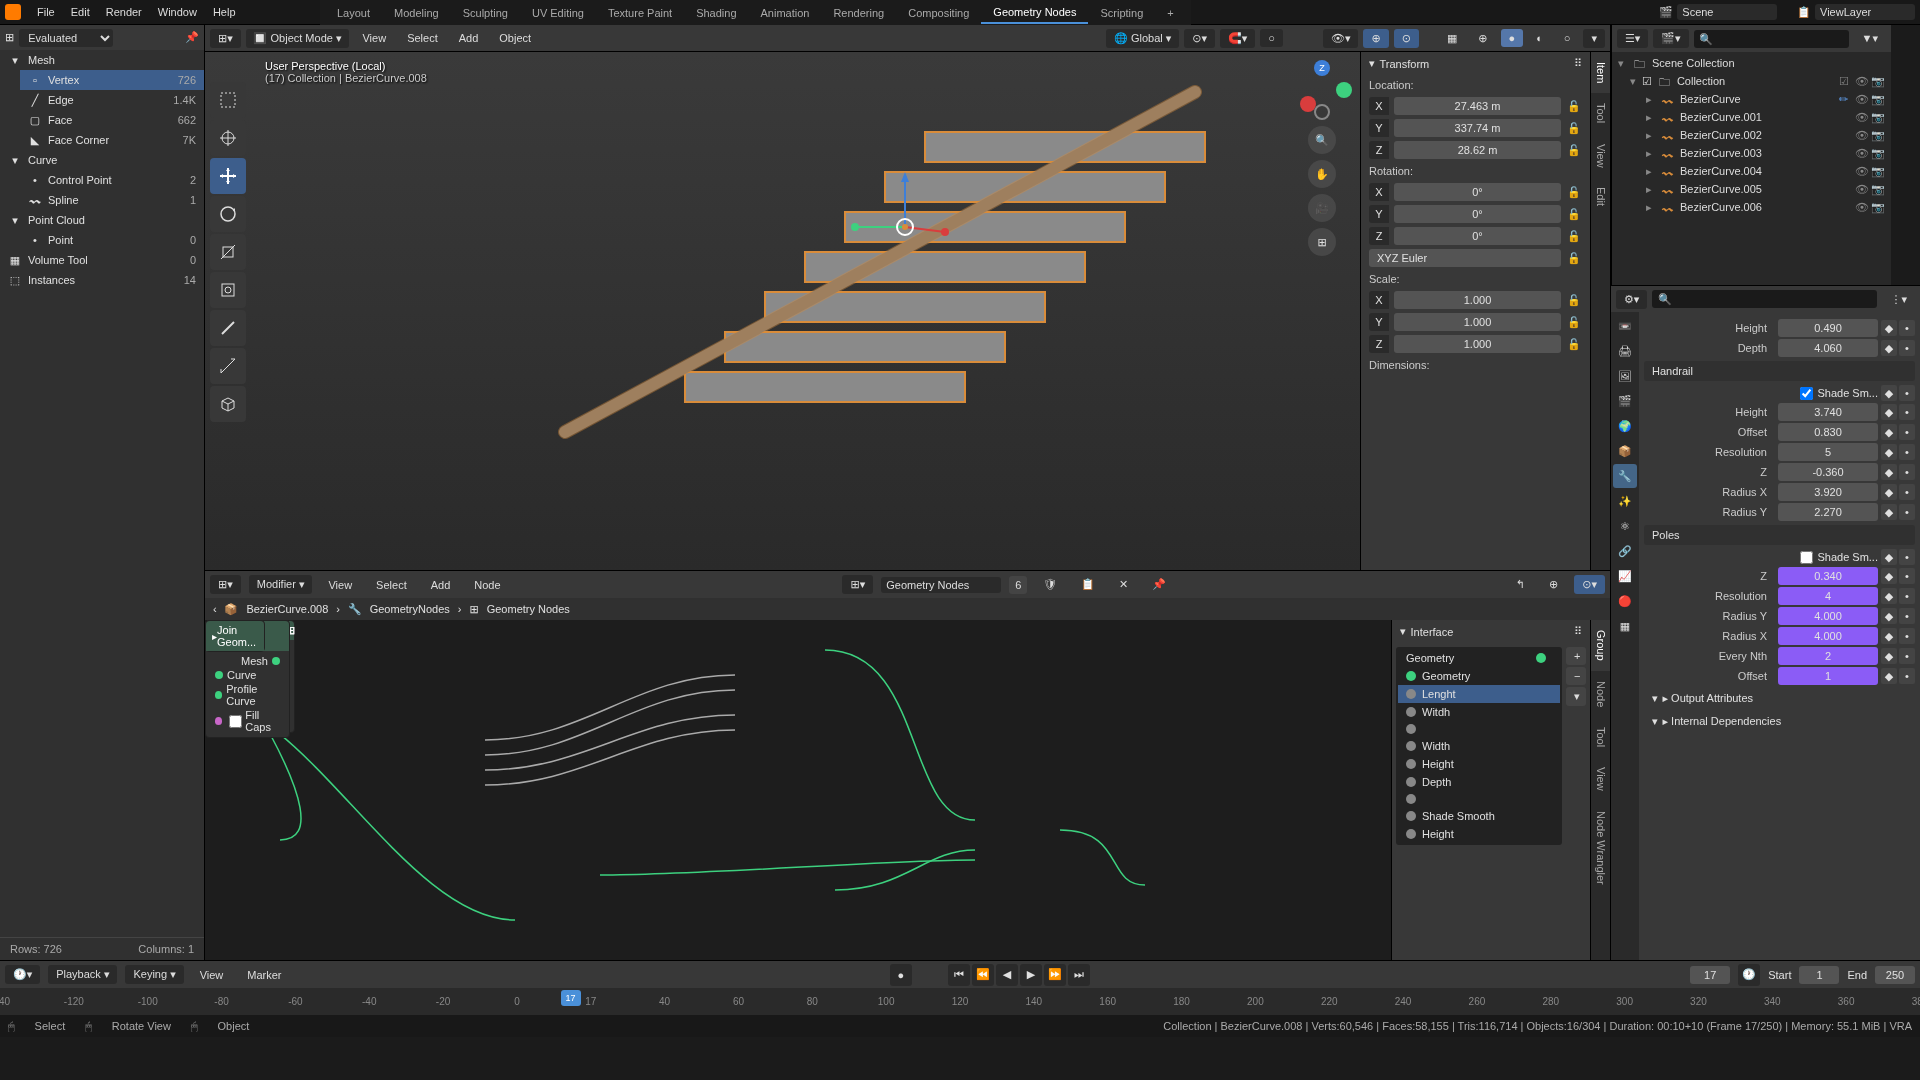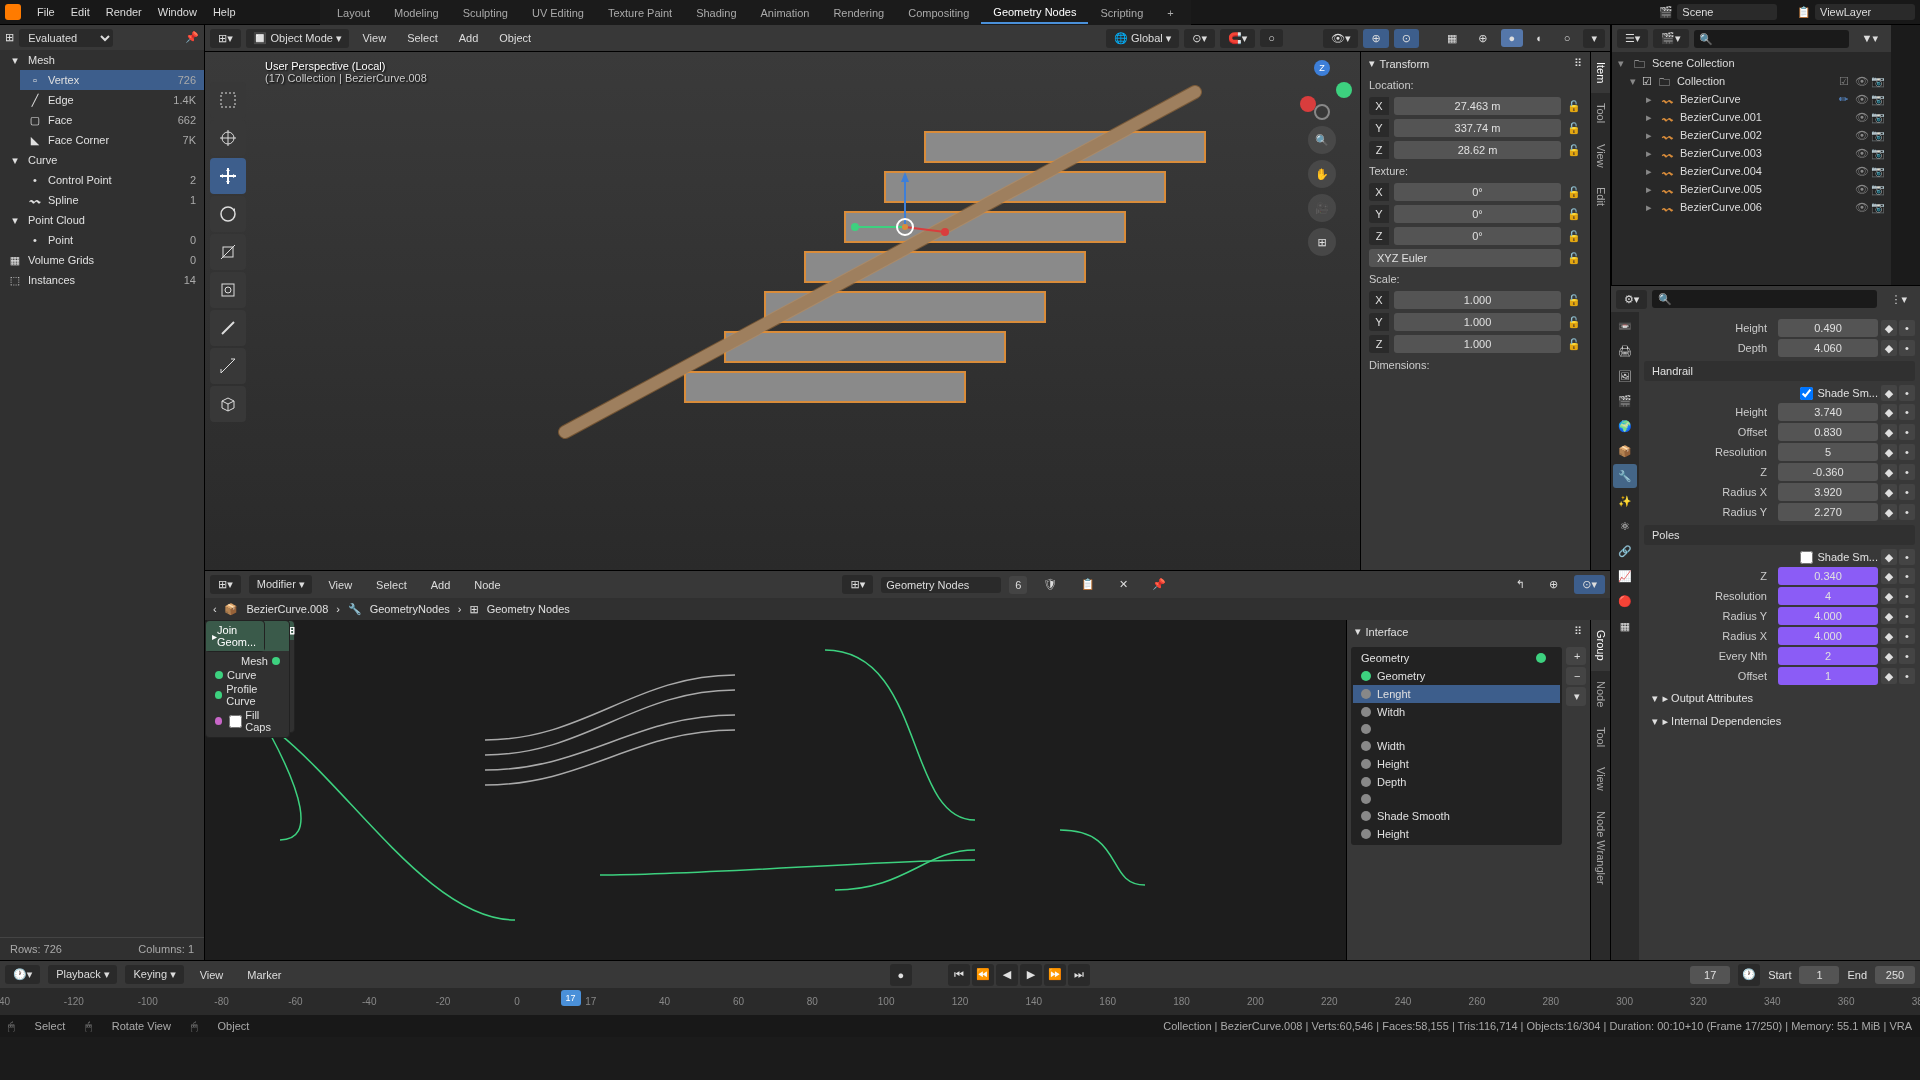--- a/index.html
+++ b/index.html
@@ -73,21 +73,21 @@
 .node-editor{height:390px;background:#1d1d1d;border-top:1px solid #000;display:flex;flex-direction:column}
 .node-header{height:27px;background:#383838;display:flex;align-items:center;padding:0 5px;gap:8px}
 .node-breadcrumb{height:22px;background:#303030;display:flex;align-items:center;padding:0 8px;gap:8px;font-size:10px}
 .node-canvas{flex:1;position:relative;background:#1d1d1d;overflow:hidden}
 .node-box{position:absolute;background:#303030;border-radius:4px;border:1px solid #222}
 .node-box .node-title{background:#3a5a4a;color:#fff;padding:3px 6px;border-radius:4px 4px 0 0;font-size:10px;display:flex;align-items:center}
 .node-box .node-body{padding:3px 5px}
 .node-socket{display:flex;align-items:center;padding:1px 0;font-size:10px}
 .node-socket .dot{width:8px;height:8px;border-radius:50%;background:#888;margin:0 4px}
 .node-socket.out{justify-content:flex-end}
-.interface-panel{width:244px;background:#383838;border-left:1px solid #000}
+.interface-panel{width:199px;background:#383838;border-left:1px solid #000}
 .if-item{display:flex;align-items:center;padding:3px 8px;cursor:pointer}
 .if-item.selected{background:#3d5e8c}
 .if-item .dot{width:10px;height:10px;border-radius:50%;margin-right:6px}
 .timeline{height:55px;background:#232323;border-top:1px solid #000;display:flex;flex-direction:column}
 .timeline-header{height:27px;background:#383838;display:flex;align-items:center;padding:0 5px;gap:8px}
 .play-controls{display:flex;gap:2px}
 .play-btn{width:22px;height:22px;background:#2a2a2a;display:flex;align-items:center;justify-content:center;cursor:pointer;border-radius:3px}
 .frame-input{background:#545454;padding:3px 10px;border-radius:3px;min-width:40px;text-align:center}
 .timeline-ruler{flex:1;position:relative;background:#2a2a2a;display:flex;align-items:center}
 .ruler-tick{position:absolute;color:#888;font-size:10px;transform:translateX(-50%)}
@@ -188,21 +188,21 @@
       </div>
     <div class="tree-sub">
       <div class="tree-item">
           <span class="icon">•</span>
           <span class="label">Point</span>
           <span class="count">0</span>
         </div>
     </div>
     <div class="tree-item">
         <span class="icon">▦</span>
-        <span class="label">Volume Grids</span>
+        <span class="label">Volume Tool</span>
         <span class="count">0</span>
       </div>
     <div class="tree-item">
         <span class="icon">⬚</span>
         <span class="label">Instances</span>
         <span class="count">14</span>
       </div>
     <div style="flex:1"></div>
     <div class="footer-info">
       <span>Rows: 726</span>
@@ -354,21 +354,21 @@
         <div class="prop-row">
             <span class="prop-axis">Y</span>
             <span class="prop-value">337.74 m</span>
             <span class="prop-lock">🔓</span>
           </div>
         <div class="prop-row">
             <span class="prop-axis">Z</span>
             <span class="prop-value">28.62 m</span>
             <span class="prop-lock">🔓</span>
           </div>
-        <div style="padding:4px 8px;color:#ccc">Texture:</div>
+        <div style="padding:4px 8px;color:#ccc">Rotation:</div>
         <div class="prop-row">
             <span class="prop-axis">X</span>
             <span class="prop-value">0°</span>
             <span class="prop-lock">🔓</span>
           </div>
         <div class="prop-row">
             <span class="prop-axis">Y</span>
             <span class="prop-value">0°</span>
             <span class="prop-lock">🔓</span>
           </div>

